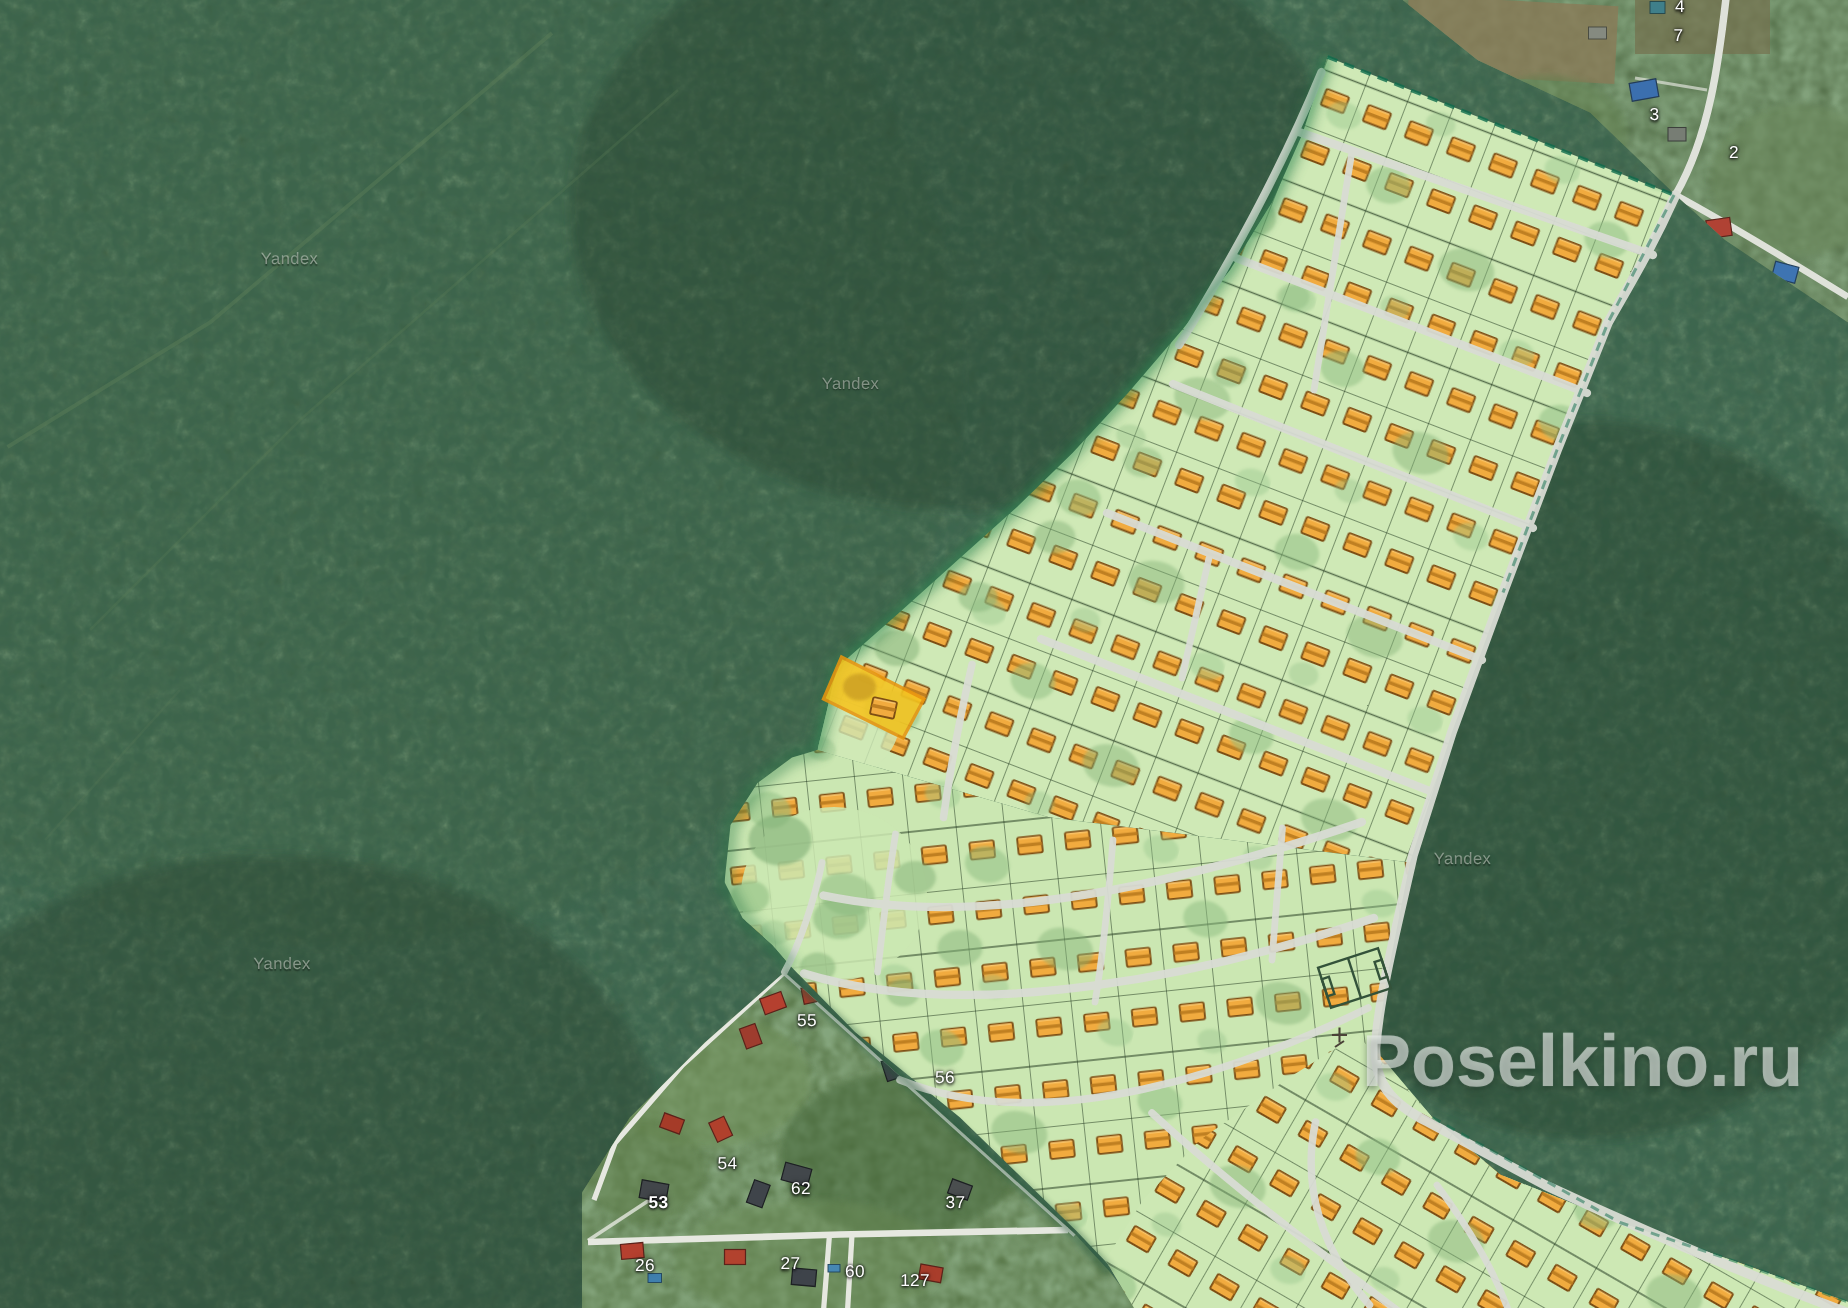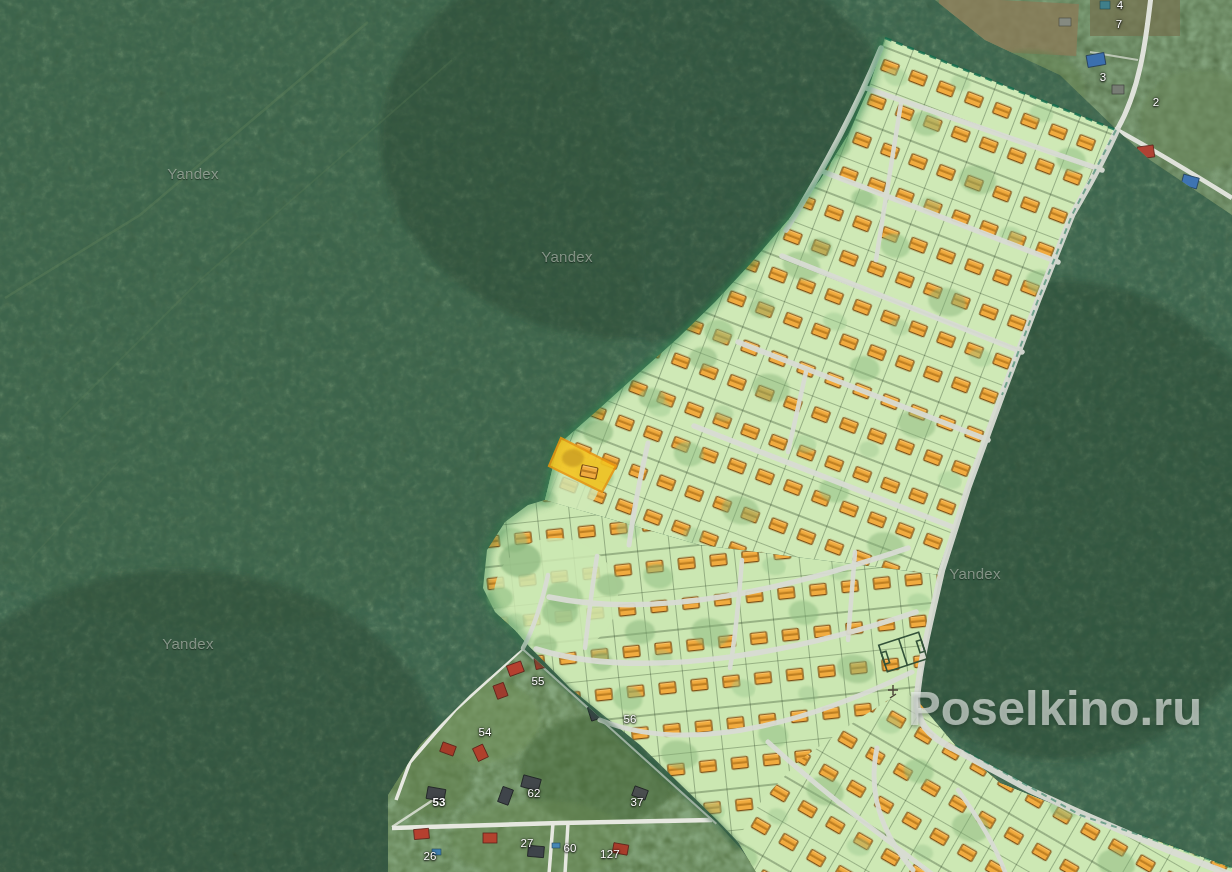--- a/index.html
+++ b/index.html
@@ -10,21 +10,21 @@
   #map-art{position:absolute;left:0;top:0;}
   #label-layer{position:absolute;left:0;top:0;width:100%;height:100%;pointer-events:none;}
   .num-label{
     position:absolute;transform:translate(-50%,-50%);
     color:#ffffff;font-size:11.5px;font-weight:400;letter-spacing:.2px;
     text-shadow:0 0 2px rgba(0,0,0,.95),0 1px 2px rgba(0,0,0,.85),0 0 4px rgba(0,0,0,.6);
     white-space:nowrap;
   }
   .yandex-mark{
     position:absolute;transform:translate(-50%,-50%);
-    color:rgba(205,212,203,.55);font-size:15px;letter-spacing:.3px;
+    color:rgba(205,212,203,.55);font-size:11px;letter-spacing:.3px;
     text-shadow:0 1px 1px rgba(10,20,12,.55);
     white-space:nowrap;
   }
   .brand-watermark{
     position:absolute;left:908px;top:680px;width:340px;
     font-size:49px;font-weight:bold;letter-spacing:0;
     color:rgba(238,243,238,.55);
     text-shadow:0 2px 4px rgba(25,42,30,.45),0 0 1px rgba(255,255,255,.25);
     white-space:nowrap;
   }
@@ -284,26 +284,26 @@
 </svg>
 
 <div id="label-layer">
   <div class="brand-watermark">Poselkino.ru</div>
 <span class="num-label" style="left: 1120px; top: 5px;">4</span>
       <span class="num-label" style="left: 1119px; top: 24px;">7</span>
       <span class="num-label" style="left: 1103px; top: 77px;">3</span>
       <span class="num-label" style="left: 1156px; top: 102px;">2</span>
       <span class="num-label" style="left: 538px; top: 681px; text-align: center;">55</span>
       <span class="num-label" style="left: 630px; top: 719px;">56</span>
-      <span class="num-label" style="left: 485px; top: 732px;">54</span>
+      <span class="num-label" style="left: 485px; top: 776px;">54</span>
       <span class="num-label" style="left: 570px; top: 808px; margin-top: 40px;">60</span>
       <span class="num-label" style="left: 534px; top: 793px;">62</span>
       <span class="num-label" style="left: 439px; top: 802px; font-weight: bold;">53</span>
       <span class="num-label" style="left: 637px; top: 802px;">37</span>
-      <span class="num-label" style="left: 430px; top: 844px; margin-top: 12px;">26</span>
+      <span class="num-label" style="left: 430px; top: 844px;">26</span>
       <span class="num-label" style="left: 527px; top: 843px;">27</span>
       <span class="num-label" style="left: 610px; top: 854px;">127</span>
       <span class="yandex-mark" style="left: 193px; top: 173px;">Yandex</span>
       <span class="yandex-mark" style="left: 567px; top: 256px;">Yandex</span>
       <span class="yandex-mark" style="left: 188px; top: 643px;">Yandex</span>
       <span class="yandex-mark" style="left: 975px; top: 573px;">Yandex</span>
     </div>
 
 </div>
 

